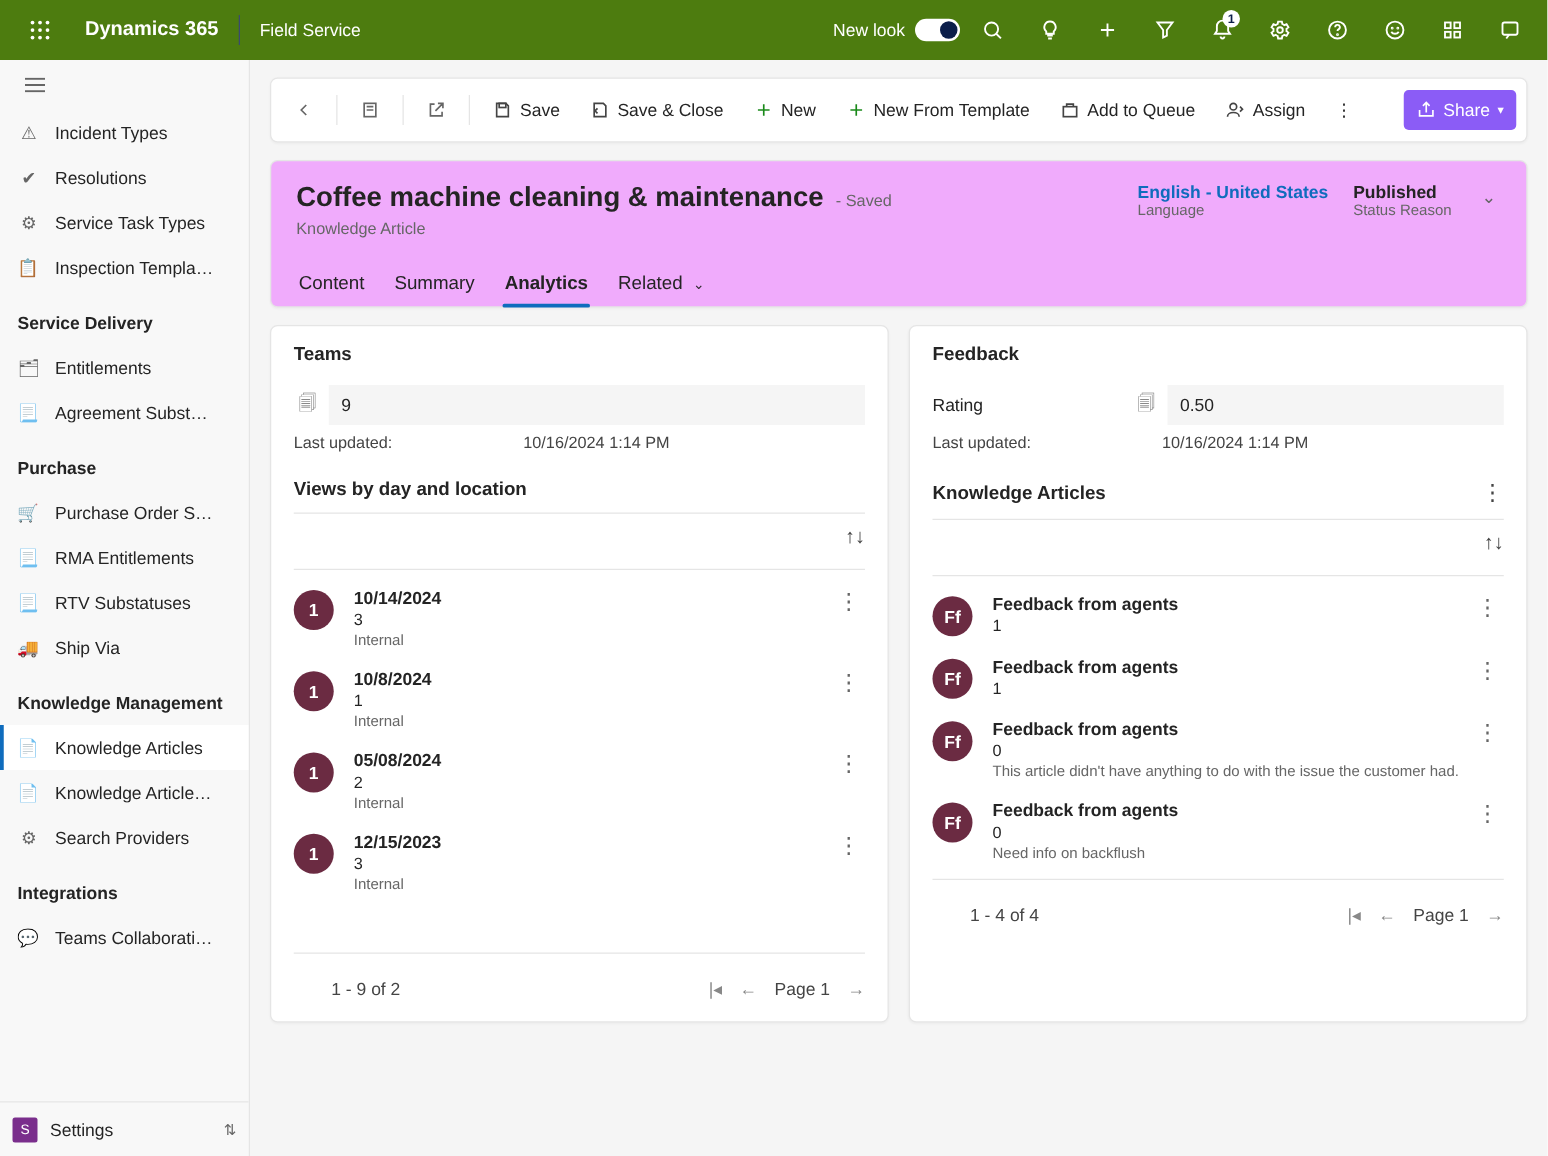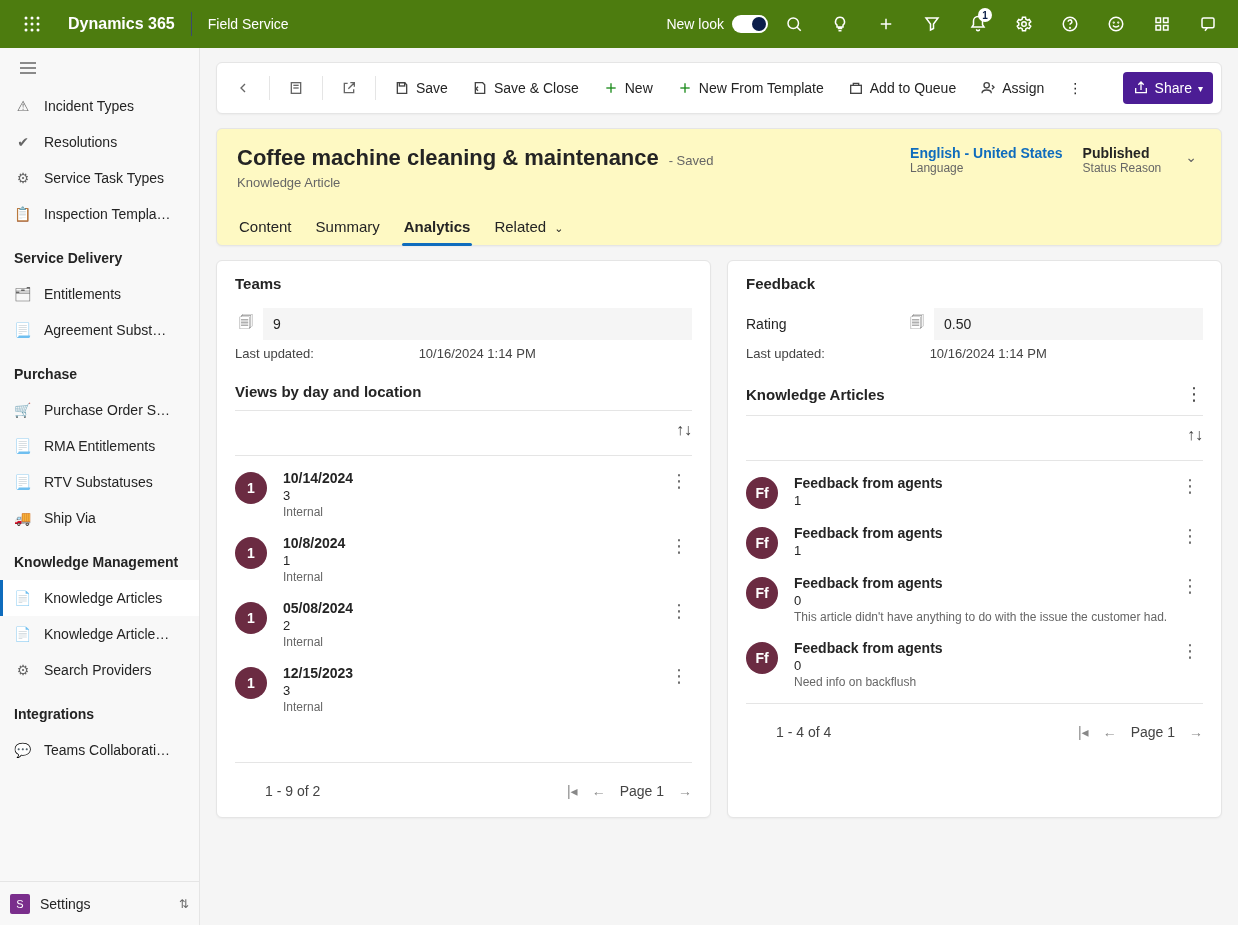--- a/index.html
+++ b/index.html
@@ -25,22 +25,22 @@
   .nav-title { font-weight:600; cursor:default; margin-top:8px; color:#242424; }
   .nav-item.selected { background:#fff; border-left:3px solid #0f6cbd; padding-left:11px; }
   .nav-item .nicon { width:18px; text-align:center; color:#666; flex-shrink:0; }
   .area-switcher { height:44px; border-top:1px solid #e5e5e5; display:flex; align-items:center; padding:0 10px; gap:10px; }
   .area-switcher .sq { width:20px; height:20px; background:#7a2e8c; color:#fff; display:flex; align-items:center; justify-content:center; font-size:11px; border-radius:2px; }
   .updown { margin-left:auto; font-size:12px; color:#666;}
   .main { flex:1; overflow:auto; background:#f5f5f5; padding: 14px 16px 28px 16px; position:relative; }
   .cmdbar { background:#fff; border:1px solid #e5e5e5; border-radius:6px; height:52px; display:flex; align-items:center; padding:16px 8px; gap:4px; margin-bottom:14px; box-shadow: 0 1px 2px rgba(0,0,0,0.04); }
   .cmdbar .cbtn { display:flex; align-items:center; gap:6px; padding:0 10px; height:32px; border-radius:4px; cursor:pointer; }
   .cmdbar .csep { width:1px; height:24px; background:#e5e5e5; margin:0 4px; }
-  .cmdbar .share { margin-left:auto; background:#4c1d95; color:#fff; padding:0 10px; display:flex; align-items:center; height:32px; border-radius:4px; gap:6px; }
-  .header-card { background:#fef9c3; border:1px solid #e5e5e5; border-radius:6px; padding:16px 20px 0 20px; margin-bottom:14px; box-shadow: 0 1px 2px rgba(0,0,0,0.04); }
+  .cmdbar .share { margin-left:auto; background:#8b5cf6; color:#fff; padding:0 10px; display:flex; align-items:center; height:32px; border-radius:4px; gap:6px; }
+  .header-card { background:#f0abfc; border:1px solid #e5e5e5; border-radius:6px; padding:16px 20px 0 20px; margin-bottom:14px; box-shadow: 0 1px 2px rgba(0,0,0,0.04); }
   .header-top { display:flex; align-items:flex-start; }
   .title { font-size:22px; font-weight:600; }
   .saved { font-size:13px; color:#666; margin-left:6px; }
   .subtitle { font-size:13px; color:#666; margin-top:4px; }
   .header-right { margin-left:auto; display:flex; align-items:flex-start; gap:20px;}
   .hr-field .val { color:#0f6cbd; font-weight:600; font-size:14px; }
   .hr-field.pub .val { color:#242424; font-weight:600;}
   .hr-field .lab { font-size:12px; color:#666; }
   .chev { color:#666; padding:4px;}
   .tabs { display:flex; gap:20px; margin-top:18px; }

